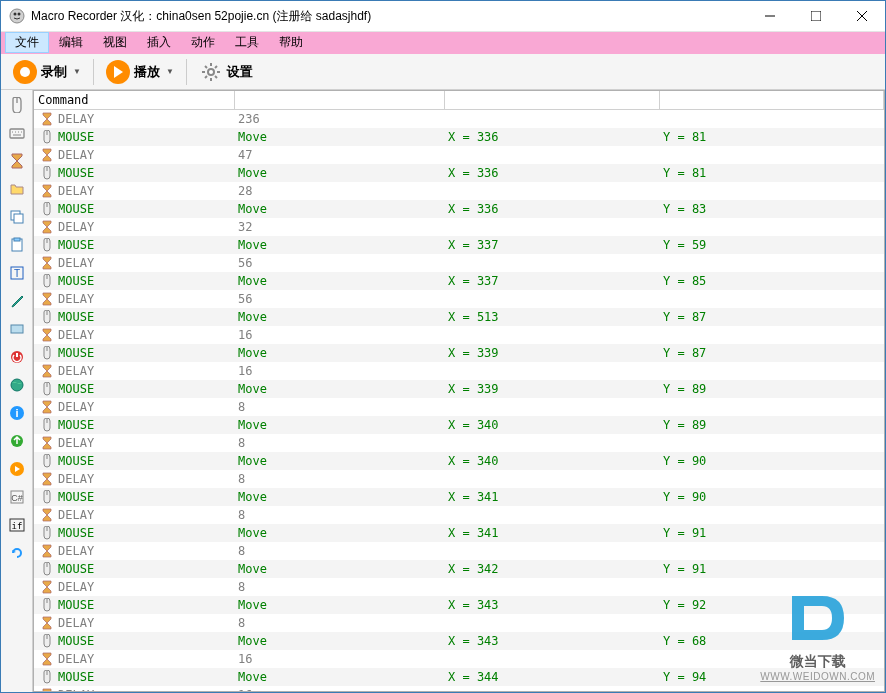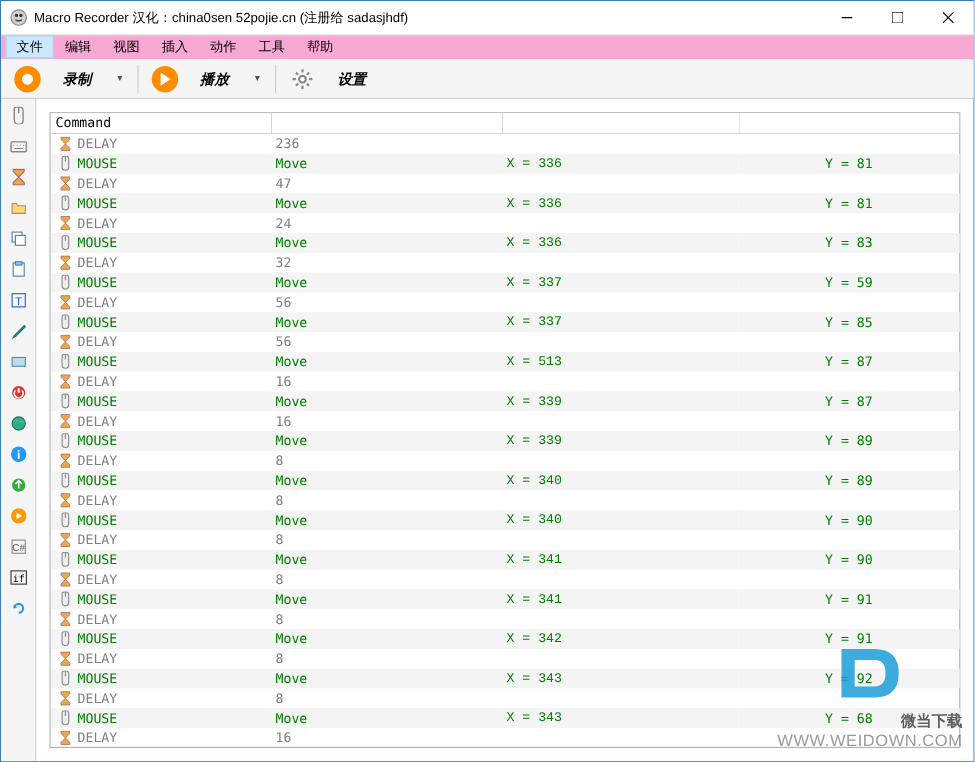--- a/index.html
+++ b/index.html
@@ -7,53 +7,53 @@
 .window { width: 886px; height: 693px; border: 1px solid #3a7bb5; display: flex; flex-direction: column; background: #fff; }
 .titlebar { height: 31px; background: #fff; display: flex; align-items: center; padding: 0 0 0 8px; border-bottom: 1px solid #e5e5e5; }
 .titlebar .app-icon { width: 16px; height: 16px; margin-right: 6px; }
 .titlebar .title-text { flex: 1; font-size: 12px; color: #000; }
 .titlebar .win-controls { display: flex; }
 .titlebar .win-btn { width: 46px; height: 30px; display: flex; align-items: center; justify-content: center; cursor: pointer; }
 .menubar { height: 22px; background: #f9a8d4; display: flex; align-items: flex-start; padding: 0 4px; }
 .menubar .menu-item { padding: 2px 10px; font-size: 12px; cursor: pointer; }
 .menubar .menu-item.active { background: #cce8ff; border: 1px solid #99d1ff; padding: 1px 9px; }
 .toolbar { height: 36px; background: #f5f5f5; border-bottom: 1px solid #d0d0d0; display: flex; align-items: center; padding: 0 6px; gap: 2px; }
-.toolbar .tb-btn { display: flex; align-items: center; padding: 3px 6px; cursor: pointer; border-radius: 2px; gap: 20px; font-style: italic; }
+.toolbar .tb-btn { display: flex; align-items: center; padding: 3px 6px; cursor: pointer; border-radius: 2px; gap: 4px; }
 .toolbar .tb-icon { width: 24px; height: 24px; border-radius: 50%; display: flex; align-items: center; justify-content: center; }
 .toolbar .tb-icon.rec { background: #ff8c00; }
 .toolbar .tb-icon.rec::after { content: ""; width: 10px; height: 10px; border-radius: 50%; background: #fff; }
 .toolbar .tb-icon.play { background: #ff8c00; }
 .toolbar .tb-icon.play::after { content: ""; width: 0; height: 0; border-left: 9px solid #fff; border-top: 6px solid transparent; border-bottom: 6px solid transparent; margin-left: 2px; }
 .toolbar .tb-icon.gear { background: none; position: relative; }
 .toolbar .tb-label { font-weight: bold; font-size: 13px; }
 .toolbar .tb-drop { font-size: 8px; color: #555; margin-left: 2px; }
 .toolbar .sep { width: 1px; height: 26px; background: #ccc; margin: 0 4px; }
 .main { flex: 1; display: flex; overflow: hidden; }
 .sidebar { width: 32px; background: #f5f5f5; border-right: 1px solid #d0d0d0; display: flex; flex-direction: column; align-items: center; padding: 4px 0; gap: 6px; }
 .sidebar .sb-icon { width: 22px; height: 22px; display: flex; align-items: center; justify-content: center; cursor: pointer; }
 .content { flex: 1; display: flex; flex-direction: column; overflow: hidden; position: relative; }
-.table-wrap { flex: 1; overflow-y: scroll; overflow-x: hidden; border: 1px solid #b0b0b0; margin: 12px; }
+.table-wrap { flex: 1; overflow-y: scroll; overflow-x: hidden; border: 1px solid #b0b0b0; margin: 0; }
 .table-wrap::-webkit-scrollbar { width: 17px; }
 .table-wrap::-webkit-scrollbar-track { background: #f0f0f0; }
 .table-wrap::-webkit-scrollbar-thumb { background: #c0c0c0; border: 1px solid #a0a0a0; }
 table { width: 100%; border-collapse: collapse; font-family: "SimSun", monospace; font-size: 12px; }
 thead th { background: #fff; border-right: 1px solid #d0d0d0; border-bottom: 1px solid #d0d0d0; text-align: left; padding: 2px 4px; font-weight: normal; height: 18px; position: sticky; top: 0; }
 tbody td { padding: 1px 4px; height: 18px; white-space: nowrap; border-bottom: 0; }
 tbody tr:nth-child(even) { background: #f4f4f4; }
 .cmd-cell { display: flex; align-items: flex-end; gap: 4px; padding-left: 2px; }
 .row-icon { width: 14px; height: 14px; flex-shrink: 0; }
 .green { color: #008000; }
 .gray { color: #808080; }
 .col1 { width: 200px; }
 .col2 { width: 210px; }
-.col3 { width: 215px; font-family: Liberation Mono, monospace; }
-.col4 { width: auto; text-align: center; }
+.col3 { width: 215px; }
+.col4 { width: auto; }
 .watermark { position: absolute; right: 10px; bottom: 10px; text-align: center; pointer-events: none; opacity: 0.85; }
-.watermark .wm-text { font-size: 14px; font-weight: bold; color: #444; margin-top: 2px; text-align: right; }
-.watermark .wm-url { font-size: 15px; color: #888; letter-spacing: 0.5px; }
+.watermark .wm-text { font-size: 14px; font-weight: bold; color: #444; margin-top: 2px; }
+.watermark .wm-url { font-size: 10px; color: #888; letter-spacing: 0.5px; text-decoration: underline; }
 </style>
 </head>
 <body>
 
 <div class="window">
   <div class="titlebar">
     <svg class="app-icon" viewBox="0 0 16 16">
         <circle cx="8" cy="8" r="7" fill="#d0d0d0" stroke="#888"></circle>
         <circle cx="6" cy="6" r="1.5" fill="#333"></circle>
         <circle cx="10" cy="6" r="1.5" fill="#333"></circle>
@@ -297,21 +297,21 @@
               </tr>
               <tr>
                 <td class="col1">
                   <div class="cmd-cell">
                     <svg class="row-icon" viewBox="0 0 14 14">
                       <path d="M3 1 L11 1 L11 3 L7 7 L11 11 L11 13 L3 13 L3 11 L7 7 L3 3 Z" fill="#e8a94a" stroke="#a66" stroke-width="0.7"></path>
                     </svg>
                     <span class="gray">DELAY</span>
                   </div>
                 </td>
-                <td class="col2 gray">24</td>
+                <td class="col2 gray">28</td>
                 <td class="col3 gray"></td>
                 <td class="col4 gray"></td>
               </tr>
               <tr>
                 <td class="col1">
                   <div class="cmd-cell">
                     <svg class="row-icon" viewBox="0 0 14 14">
                       <path d="M4 2 Q4 0 7 0 Q10 0 10 3 L10 10 Q10 13 7 13 Q4 13 4 10 Z M7 0 L7 5" fill="#eee" stroke="#888" stroke-width="1"></path>
                     </svg>
                     <span class="green">MOUSE</span>

